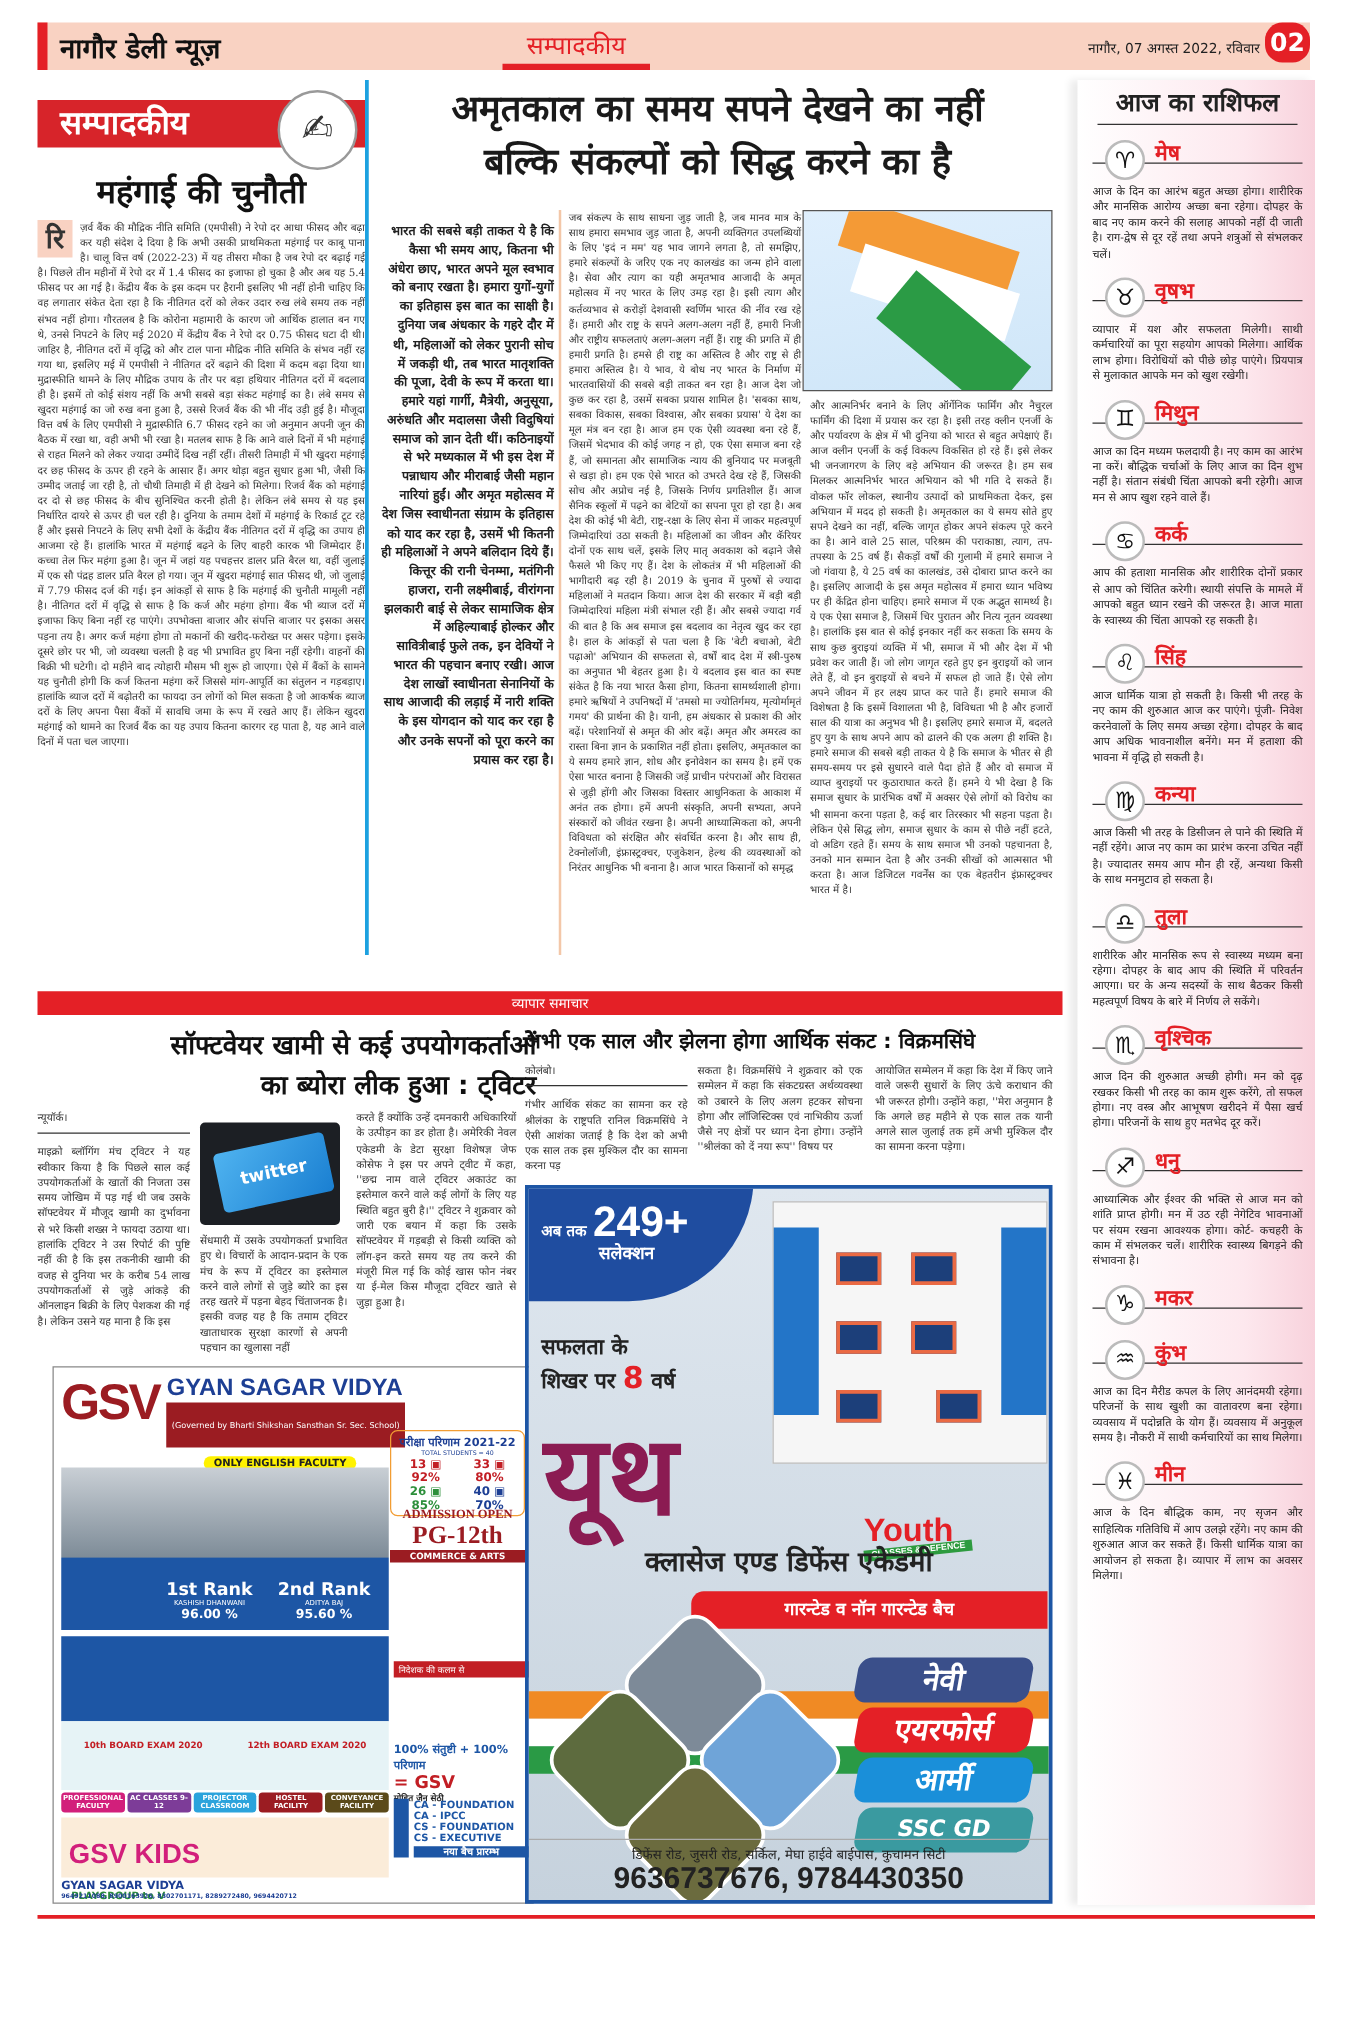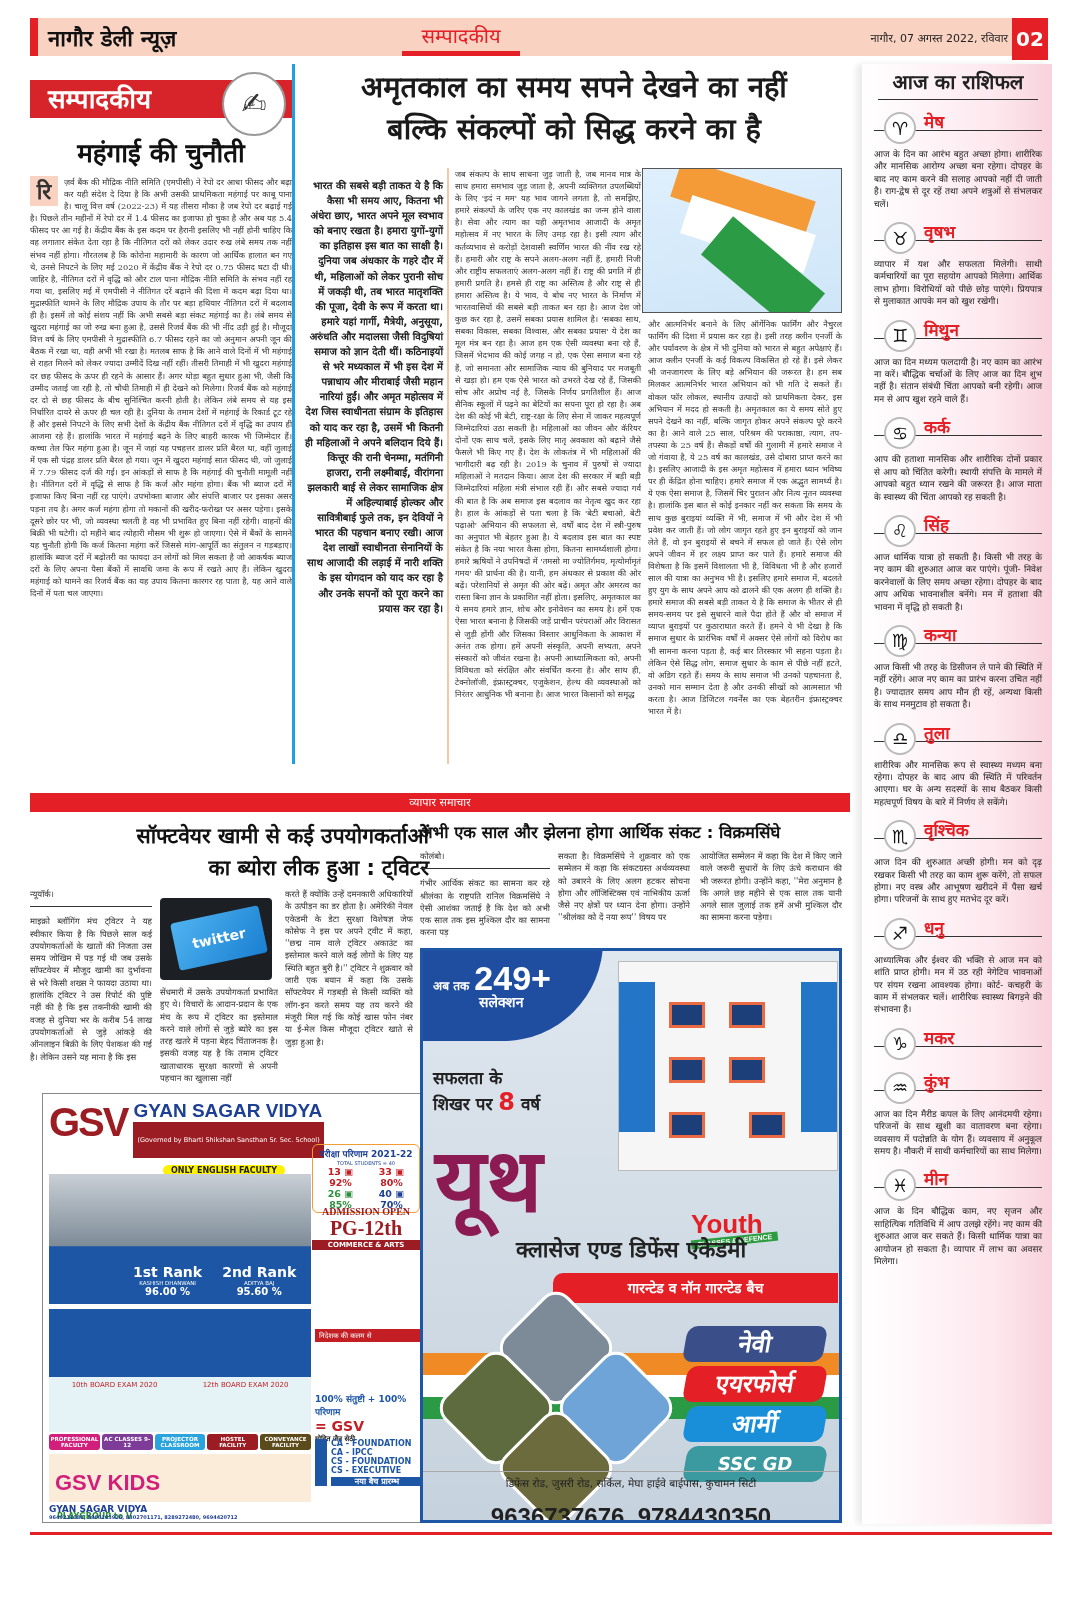--- a/index.html
+++ b/index.html
@@ -3,21 +3,21 @@
 <meta charset="utf-8">
 <style>
   * { box-sizing: border-box; margin: 0; padding: 0; }
   body { width: 1080px; height: 1623px; background: #fff; font-family: "DejaVu Sans", sans-serif; color: #222; position: relative; overflow: hidden; }
   .masthead { position: absolute; left: 30px; top: 18px; width: 1018px; height: 38px; background: #f9d2c2; display: flex; align-items: center; }
   .masthead .leftbar { width: 8px; height: 100%; background: #e42026; }
   .masthead .paper { font-family: "DejaVu Sans", sans-serif; font-weight: bold; font-size: 22px; margin-left: 10px; color: #111; }
   .masthead .section { position: absolute; left: 372px; width: 118px; text-align: center; color: #e42026; font-size: 20px; top: 4px; }
   .masthead .section-bar { position: absolute; left: 372px; width: 118px; height: 5px; background: #e42026; bottom: 0; }
   .masthead .date { position: absolute; right: 40px; font-size: 11px; top: 12px; }
-  .masthead .pageno { position: absolute; right: 0; top: 0; width: 36px; height: 42px; background: #e42026; color: #fff; font-weight: bold; font-size: 20px; display: flex; align-items: center; justify-content: center; }
+  .masthead .pageno { position: absolute; right: 0; top: 0; width: 36px; height: 32px; background: #e42026; color: #fff; font-weight: bold; font-size: 20px; display: flex; align-items: center; justify-content: center; border-radius: 14px; }
 
   .edit-col { position: absolute; left: 30px; top: 80px; width: 262px; }
   .edit-banner { height: 38px; background: #d7242a; color: #fff; font-size: 26px; font-weight: bold; padding-left: 18px; line-height: 38px; position: relative; }
   .pen-icon { position: absolute; right: 6px; top: -8px; width: 64px; height: 64px; border-radius: 50%; background: #fff; border: 2px solid #999; display:flex; align-items:center; justify-content:center; font-size: 30px; color:#333; }
   .edit-headline { text-align: center; font-size: 26px; font-weight: bold; margin: 16px 0 6px; color: #111; }
   .body-text { font-family: "DejaVu Serif", serif; font-size: 8.2px; line-height: 12.1px; text-align: justify; color: #333; }
   .dropcap { float: left; width: 28px; height: 30px; background: #f9d2c2; font-size: 22px; font-weight: bold; text-align: center; line-height: 30px; margin-right: 6px; }
   .vrule-blue { position: absolute; left: 292px; top: 64px; width: 3px; height: 700px; background: #1da1e0; }
 
   .main-headline { position: absolute; left: 300px; top: 66px; width: 548px; text-align: center; font-size: 29px; line-height: 42px; font-weight: bold; color: #1a1a1a; }
@@ -59,21 +59,21 @@
   .gsv-results .g { display:grid; grid-template-columns: 1fr 1fr; font-size: 9.5px; font-weight: bold; }
   .admission { position: absolute; right: 6px; top: 112px; width: 108px; text-align: center; }
   .admission .a { color:#9b1c22; font-weight:bold; font-size: 10px; font-family: "Liberation Serif", serif; }
   .admission .pg { color:#9b1c22; font-weight:bold; font-size: 20px; font-family: "Liberation Serif", serif; }
   .admission .ca { background:#9b1c22; color:#fff; font-size:7px; font-weight:bold; padding:1px 0; }
   .rank-row { position: absolute; left: 90px; top: 170px; display:flex; gap: 20px; color:#fff; text-align:center; }
   .rank-row .r { font-size: 14px; font-weight: bold; }
   .rank-row .n { font-size: 5.5px; }
   .rank-row .p { font-size: 10px; font-weight: bold; }
   .gsv-strip { position: absolute; left: 6px; top: 215px; width: 262px; height: 68px; background: #1d56a5; }
-  .gsv-board { position: absolute; left: 6px; top: 283px; width: 262px; height: 55px; background: #e6f3f6; font-size: 7px; font-weight: normal; color:#c21e24; display:flex; justify-content: space-around; padding-top: 4px; }
+  .gsv-board { position: absolute; left: 6px; top: 283px; width: 262px; height: 55px; background: #e6f3f6; font-size: 7px; font-weight: bold; color:#c21e24; display:flex; justify-content: space-around; padding-top: 15px; }
   .gsv-facilities { position: absolute; left: 6px; top: 340px; width: 262px; display:flex; gap: 2px; }
   .gsv-facilities span { flex:1; font-size: 5.6px; font-weight:bold; color:#fff; text-align:center; padding: 2px 0; border-radius: 3px; }
   .gsv-kids { position: absolute; left: 6px; top: 360px; width: 262px; height: 48px; background: #fbecd9; }
   .gsv-kids .k { font-size: 22px; font-weight:bold; color:#d21f7b; padding: 16px 6px; font-family: "Liberation Sans", sans-serif; }
   .gsv-kids .pg { font-size: 8px; color:#2d8f3b; font-weight:bold; padding-left: 8px; }
   .gsv-bottom { position:absolute; left:6px; top: 410px; font-size: 9px; color:#1d3f94; font-weight:bold; }
   .gsv-right { position:absolute; left: 272px; top: 235px; width: 108px; }
   .gsv-right .dir { background:#c21e24; color:#fff; font-size:7px; padding:2px 4px; }
   .gsv-right .sat { color:#1d56a5; font-weight:bold; font-size:9px; margin-top: 50px; }
   .gsv-right .eq { color:#c21e24; font-weight:bold; font-size:14px; }
@@ -93,21 +93,21 @@
   .youth-big { position:absolute; left: 12px; top: 180px; font-size: 88px; font-weight:bold; color:#8b1b52; line-height: 100px; font-family: "DejaVu Sans", sans-serif; }
   .youth-logo { position:absolute; left: 268px; top: 258px; color:#e42026; font-size: 26px; font-weight:bold; font-family: "Liberation Sans", sans-serif; }
   .youth-logo .sub { display:block; background:#2d9b3f; color:#fff; font-size: 7px; padding: 1px 6px; transform: rotate(-6deg); margin-top: -4px; }
   .youth-academy { position:absolute; left: 0; width: 100%; top: 282px; text-align:center; font-size: 22px; font-weight:bold; color:#222; }
   .youth-batch { position:absolute; left: 130px; top: 322px; width: 285px; height: 30px; background:#e42026; color:#fff; text-align:center; font-size: 14px; line-height: 30px; font-weight:bold; border-radius: 10px 0 0 10px; }
   .tricolor { position:absolute; left:0; width: 100%; height: 22px; }
   .photos { position:absolute; left: 18px; top: 352px; width: 230px; height: 180px; }
   .photos div { position:absolute; width: 90px; height: 90px; border: 3px solid #fff; border-radius: 18px; transform: rotate(45deg); }
   .force-btn { position:absolute; left: 262px; width: 140px; height: 36px; color:#fff; font-weight:bold; font-size: 24px; text-align:center; line-height: 36px; border-radius: 10px; transform: skewX(-10deg); }
   .youth-addr { position:absolute; left:0; width:100%; top: 520px; text-align:center; font-size: 10.5px; color:#222; border-top: 1px solid #aaa; padding-top: 4px; }
-  .youth-phone { position:absolute; left:0; width:100%; top: 538px; text-align:center; font-size: 24px; font-weight:bold; color:#222; font-family: "Liberation Sans", sans-serif; margin-top: 14px; }
+  .youth-phone { position:absolute; left:0; width:100%; top: 538px; text-align:center; font-size: 24px; font-weight:bold; color:#222; font-family: "Liberation Sans", sans-serif; }
 
   .footer-rule { position: absolute; left: 30px; top: 1532px; width: 1022px; height: 3px; background: #e42026; }
 </style>
 </head>
 <body>
 
 <header class="masthead">
   <div class="leftbar"></div>
   <div class="paper">नागौर डेली न्यूज़</div>
   <div class="section">सम्पादकीय</div>

